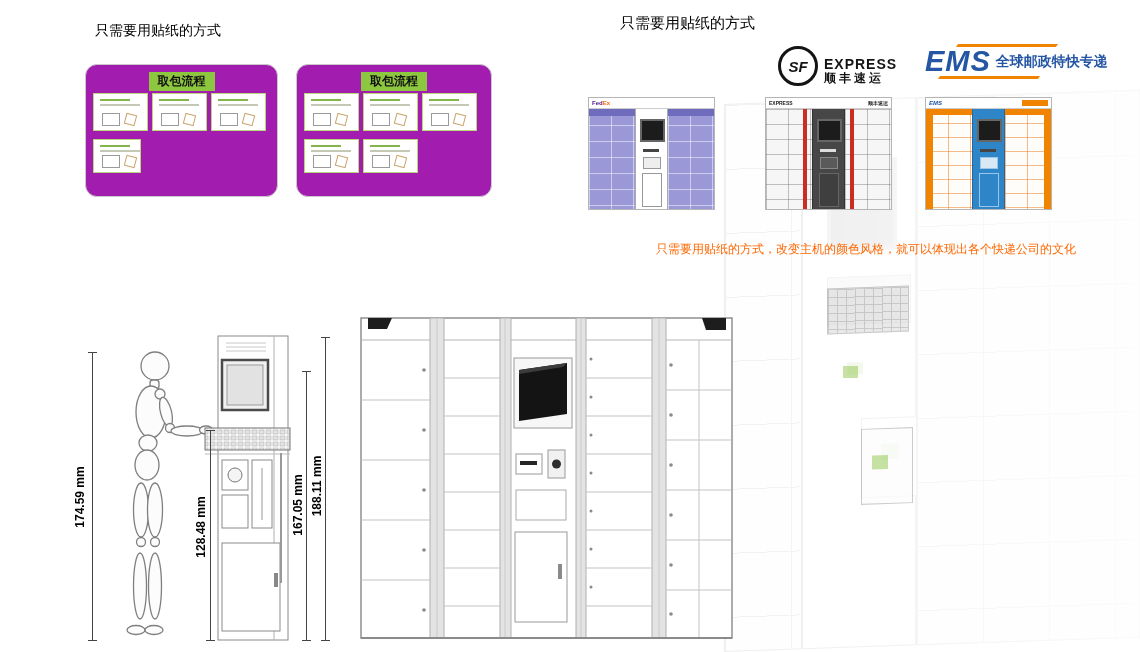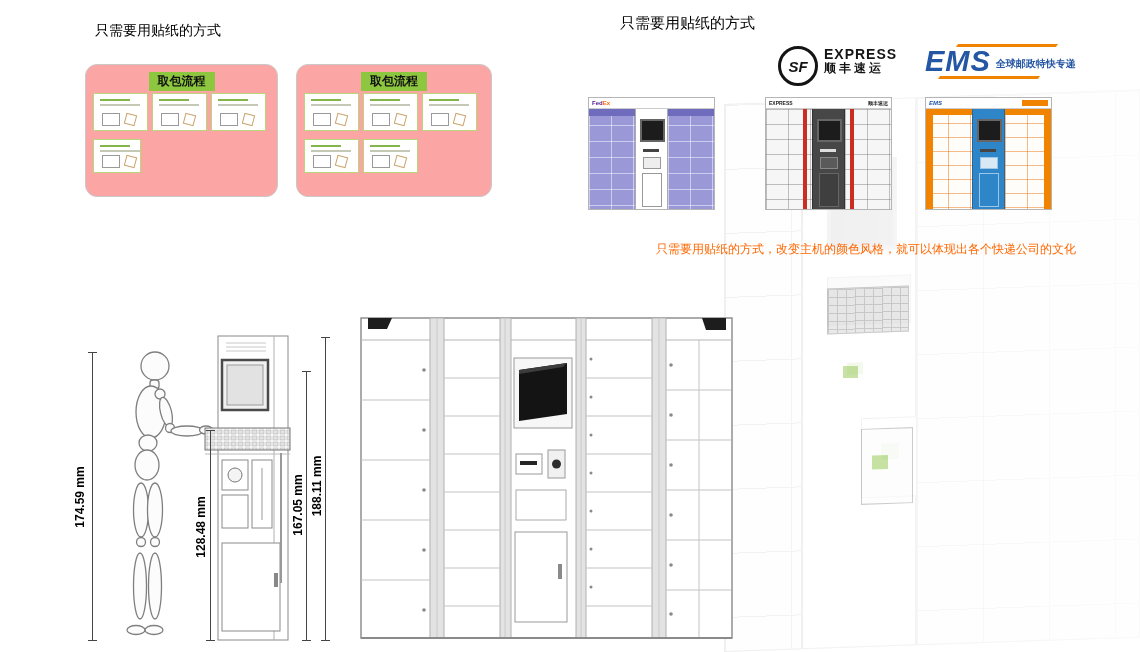--- a/index.html
+++ b/index.html
@@ -28,52 +28,52 @@
       background-color:#cfcfcf;border:1px solid #8a8a8a;
       background-image:repeating-linear-gradient(to bottom,#8a8a8a 0 1px,transparent 1px 8px),
                        repeating-linear-gradient(to right,#8a8a8a 0 1px,transparent 1px 9px);}
   .box-overlay{position:absolute;left:861px;top:428px;width:50px;height:74px;opacity:.5;background:#fdfdfd;
       border:1px solid #9a9a9a;transform:skewY(-2deg);}
   .box-overlay::after{content:"";position:absolute;left:10px;top:26px;width:16px;height:14px;background:#8fc64a;}
   .green-overlay{position:absolute;left:843px;top:366px;width:15px;height:12px;background:#8fc64a;opacity:.5;}
 
   
   .stickers-title{position:absolute;left:95px;top:22px;font-size:14px;font-weight:500;}
-  .panel{position:absolute;top:64px;height:131px;border:1px solid #c9c9c9;border-radius:12px;background:#fca5a5;}
+  .panel{position:absolute;top:64px;height:131px;border:1px solid #c9c9c9;border-radius:12px;background:#a21caf;}
   .panel-a{left:85px;width:191px;}
   .panel-b{left:296px;width:194px;}
   .panel-tag{position:absolute;top:7px;left:50%;transform:translateX(-50%);background:#8dc63f;color:#111;
       font-size:12px;font-weight:bold;padding:1px 9px;white-space:nowrap;}
   .card{position:absolute;width:53px;height:36px;border:1px solid #b9d779;background:#fff;
       background-image:linear-gradient(#84b54b,#84b54b),linear-gradient(#c3c9b5,#c3c9b5);
       background-repeat:no-repeat;background-size:30px 2px,40px 2px;background-position:6px 5px,6px 10px;}
   .card-art{position:absolute;left:8px;bottom:4px;width:16px;height:11px;border:1px solid #9a9a9a;}
   .card-art::after{content:"";position:absolute;left:22px;top:0;width:9px;height:9px;border:1px solid #c9a36a;transform:rotate(15deg);}
 
   
   .brands-title{position:absolute;left:620px;top:14px;font-size:15px;font-weight:500;}
   .fedex-logo{position:absolute;left:598px;top:50px;line-height:1;}
   .fedex-main{font-size:30px;font-weight:bold;letter-spacing:-1px;}
   .fx-fed{color:#4d148c;}
   .fx-ex{color:#ff6600;}
   .fx-reg{font-size:9px;color:#999;vertical-align:super;}
   .fedex-sub{font-size:13px;font-style:italic;font-weight:bold;color:#ff6600;margin-left:44px;margin-top:1px;}
-  .sf-logo{position:absolute;left:778px;top:46px;display:flex;align-items:flex-start;gap:6px;}
+  .sf-logo{position:absolute;left:778px;top:46px;display:flex;align-items:flex-end;gap:6px;}
   .sf-circle{width:34px;height:34px;border:3px solid #141414;border-radius:50%;display:flex;align-items:center;
       justify-content:center;font-weight:bold;font-size:15px;font-style:italic;color:#141414;}
   .sf-text{line-height:1.15;}
   .sf-en{font-weight:bold;font-size:14px;letter-spacing:1px;color:#141414;}
   .sf-cn{font-size:12px;letter-spacing:3px;font-weight:bold;color:#141414;}
   .ems-logo{position:absolute;left:925px;top:44px;width:170px;}
   .ems-stripe{height:3px;background:#f08300;transform:skewX(-35deg);}
   .ems-stripe.s-top{width:100px;margin-left:32px;margin-bottom:2px;}
   .ems-stripe.s-bot{width:100px;margin-left:14px;margin-top:2px;}
   .ems-row{display:flex;align-items:flex-end;gap:5px;}
   .ems-name{font-size:29px;font-weight:bold;font-style:italic;color:#2456a4;letter-spacing:1px;line-height:.85;}
-  .ems-cn{font-size:10px;color:#2456a4;font-weight:bold;white-space:nowrap;padding-bottom:3px;}
+  .ems-cn{font-size:14px;color:#2456a4;font-weight:bold;white-space:nowrap;padding-bottom:3px;}
   .brand-caption{position:absolute;left:656px;top:241px;font-size:12px;color:#ff6600;white-space:nowrap;}
 
   
   .machine{position:absolute;top:97px;width:127px;height:113px;border:1px solid #b5b5b5;background:#fff;
       display:flex;flex-direction:column;box-sizing:border-box;}
   .m-header{height:10px;background:#fff;border-bottom:1px solid #ccc;display:flex;align-items:center;
       padding:0 3px;font-weight:bold;flex:0 0 auto;}
   .m-body{flex:1;display:flex;min-height:0;}
   .m-doors{flex:1;position:relative;overflow:hidden;}
   .m-console{width:31px;position:relative;border-left:1px solid #aaa;border-right:1px solid #aaa;background:#fff;}

